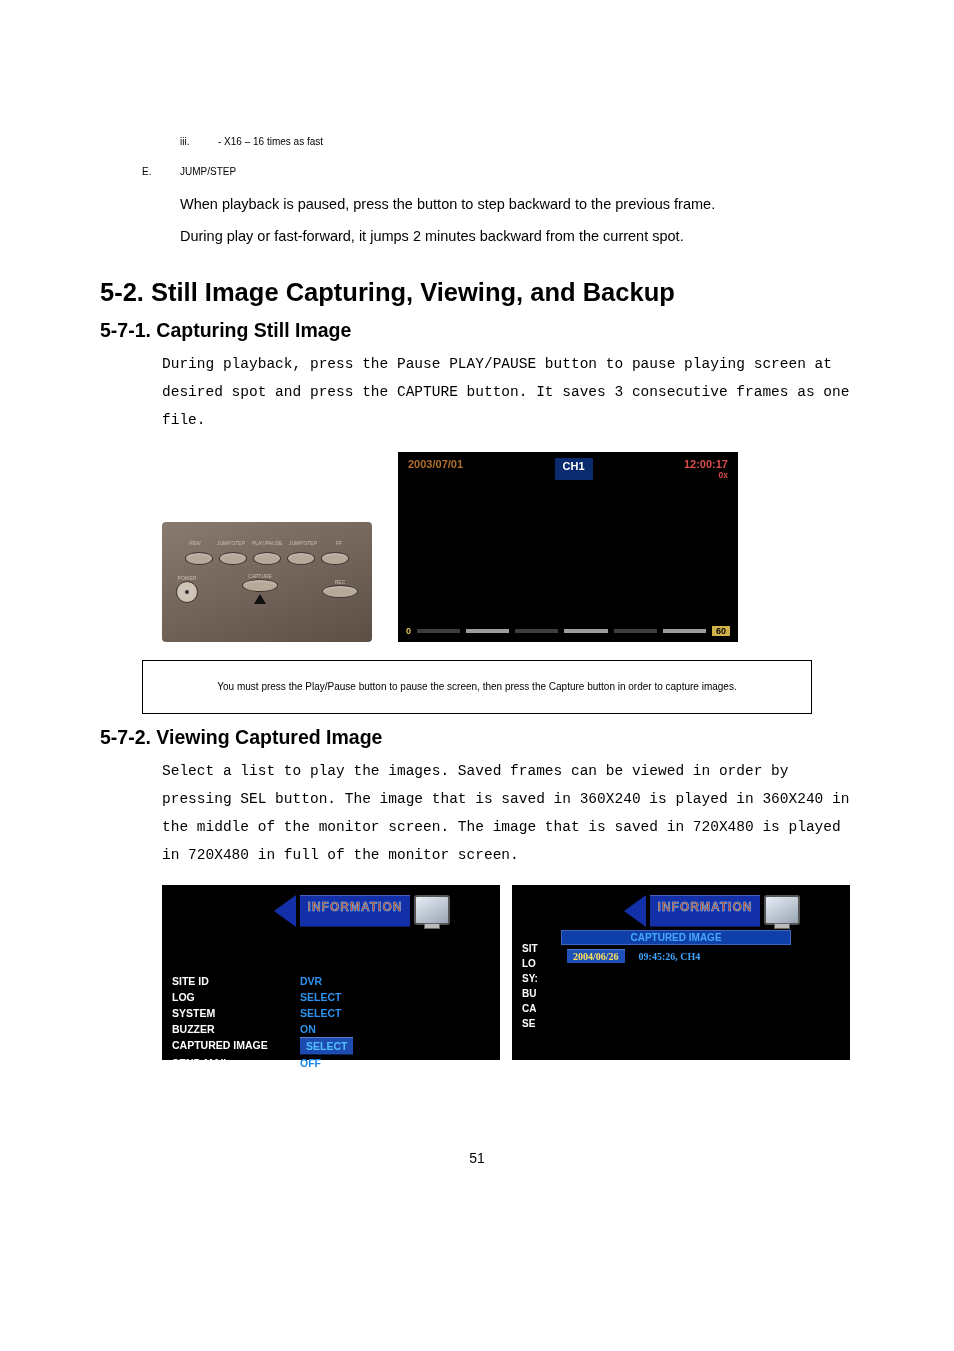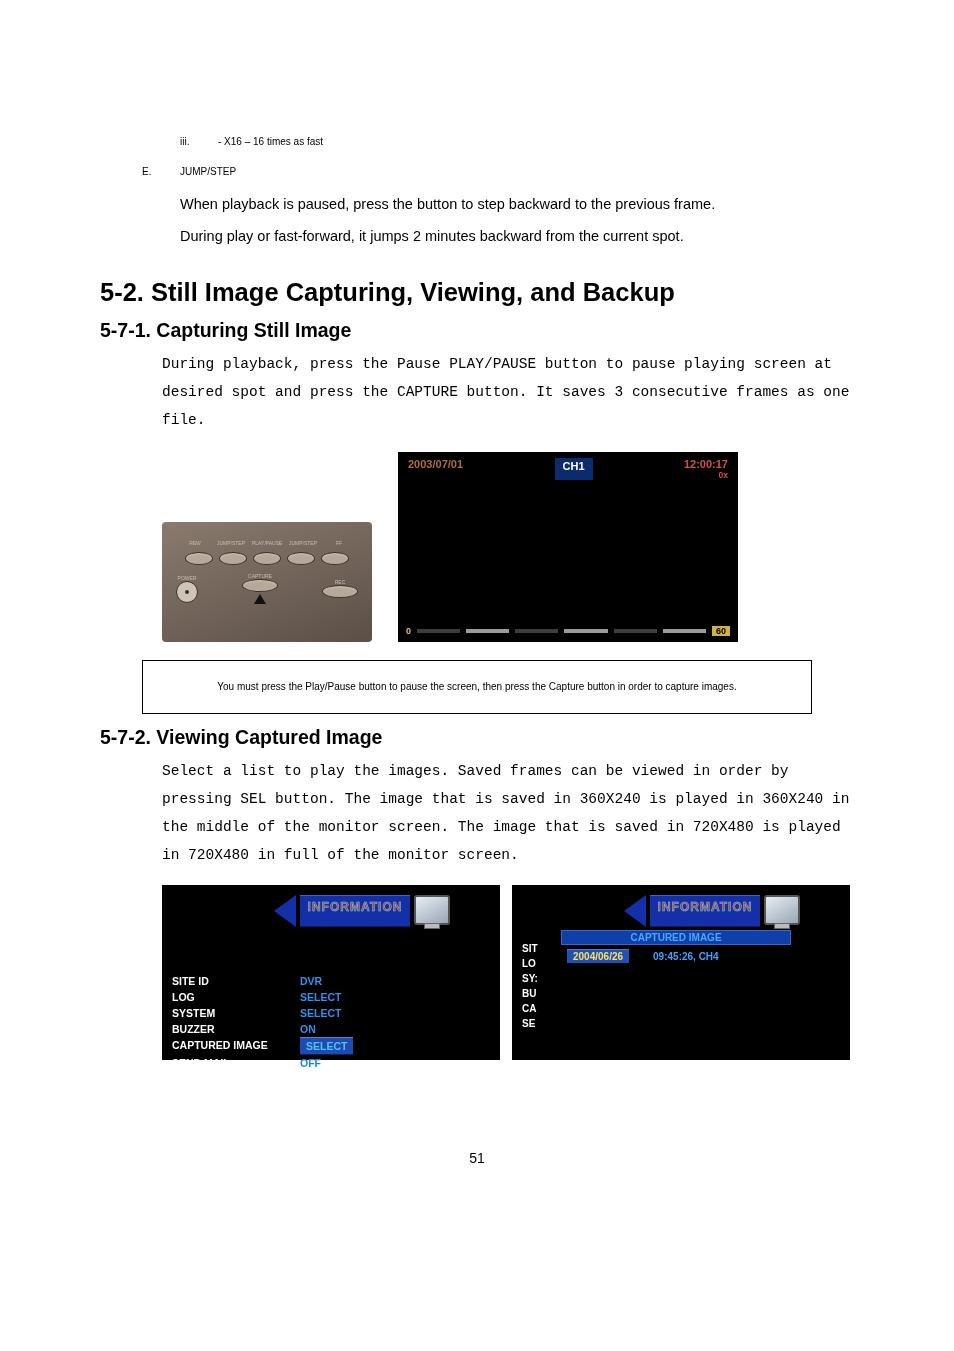--- a/index.html
+++ b/index.html
@@ -108,21 +108,21 @@
     .info-list-row .val.on { color:#2e92f0; }
     .info-list-row .val.off { color:#1486e8;text-align:center; }
     .captured-overlay {
       position:absolute; left: 48px; top: 44px; width: 232px;
       background:#000; border: 1px solid #000;
     }
     .captured-title {
       background:#0f3fa8; color:#46a7ff; font-size:10px; font-weight:bold;
       text-align:center; padding: 1px 0; border:1px solid #3b66c4;
     }
-    .captured-body { display:flex; gap:24px; padding: 4px 6px 38px 6px; }
+    .captured-body { display:flex; gap:14px; padding: 4px 6px 38px 6px; font-family: Liberation Serif, serif; }
     .captured-body .datebox {
       background:#1e50b8; color:#ffe05a; font-weight:bold; font-size:10px;
       padding: 1px 6px; border-top:1px solid #4f7ad0;
     }
     .captured-body .label1 { color:#3fa3ff; font-size: 10px; font-weight:bold; align-self:center; }
     .truncated-list { position:absolute; left:10px; top:56px; }
     .truncated-list div { color:#fff; font-size: 10px; font-weight: bold; line-height: 15px; }
     .page-number { text-align:center; font-size: 14px; margin-top: 90px; }
   </style>
 </head>

